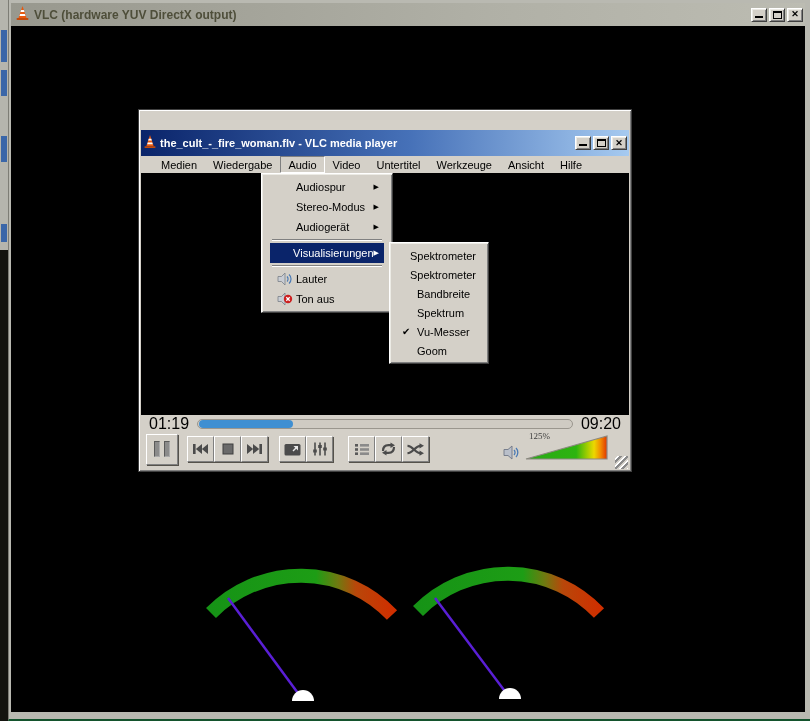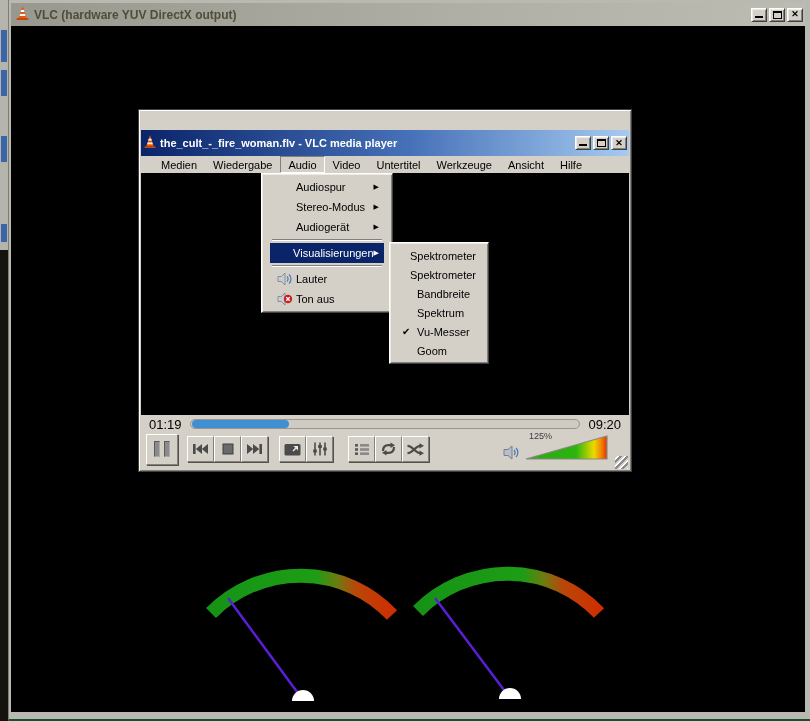--- a/index.html
+++ b/index.html
@@ -57,35 +57,35 @@
   .menu-row .icol{width:22px;display:flex;align-items:center;justify-content:center;}
   .menu-row .arrow{margin-left:auto;font-size:7px;padding-right:1px;}
   .menu-row.hl{background:#0a246a;color:#fff;}
   .menu-sep{height:2px;margin:2px 2px;border-top:1px solid #808080;border-bottom:1px solid #ffffff;}
   .sub-row{height:19px;display:flex;align-items:center;padding:0 4px;}
   .sub-row .ccol{width:15px;font-size:10px;}
 
   
   .ctrl-panel{width:488px;background:#d4d0c8;}
   .seek-row{height:17px;display:flex;align-items:center;gap:8px;padding:1px 8px 0 8px;
-    font-size:13px;color:#000;}
+    font-size:16px;color:#000;}
   .seek-track{flex:1;height:10px;background:#cfcbc3;border:1px solid #9a968e;border-radius:5px;
     position:relative;overflow:hidden;}
   .seek-fill{position:absolute;left:1px;top:0px;height:8px;width:25%;background:#3f8fd2;border-radius:4px;}
   .btn-row{height:37px;display:flex;align-items:center;padding:1px 4px 4px 5px;position:relative;}
   .cbtn{background:#d4d0c8;border:1px solid;border-color:#ffffff #808080 #808080 #ffffff;
     box-shadow:1px 1px 0 0 #55524b;display:flex;align-items:center;justify-content:center;}
   .btn-pause{width:32px;height:31px;gap:4px;margin-right:9px;}
   .pause-bar{width:6px;height:16px;background:#8b8b8b;border:1px solid #5a5a5a;
     border-right-color:#aaa;border-bottom-color:#aaa;}
   .btn-sm{width:27px;height:26px;}
   .gap10{width:11px;} .gap14{width:15px;}
   .vol-zone{margin-left:auto;display:flex;align-items:flex-end;gap:4px;position:relative;
     padding-right:16px;}
-  .vol-label{position:absolute;left:26px;top:-2px;font-size:9px;color:#3c3c3c;}
+  .vol-label{position:absolute;left:26px;top:-2px;font-size:9px;color:#3c3c3c;font-family:Liberation Serif, serif;}
   .grip{position:absolute;right:1px;bottom:0px;width:13px;height:13px;
     background:repeating-linear-gradient(135deg,#d4d0c8 0 2px,#ffffff 2px 3px,#8a8a8a 3px 5px);}
 
   
   .vu{position:absolute;z-index:2;width:220px;height:150px;}
   .vu1{left:193px;top:552px;} .vu2{left:400px;top:550px;}
 </style>
 </head>
 <body>
 

